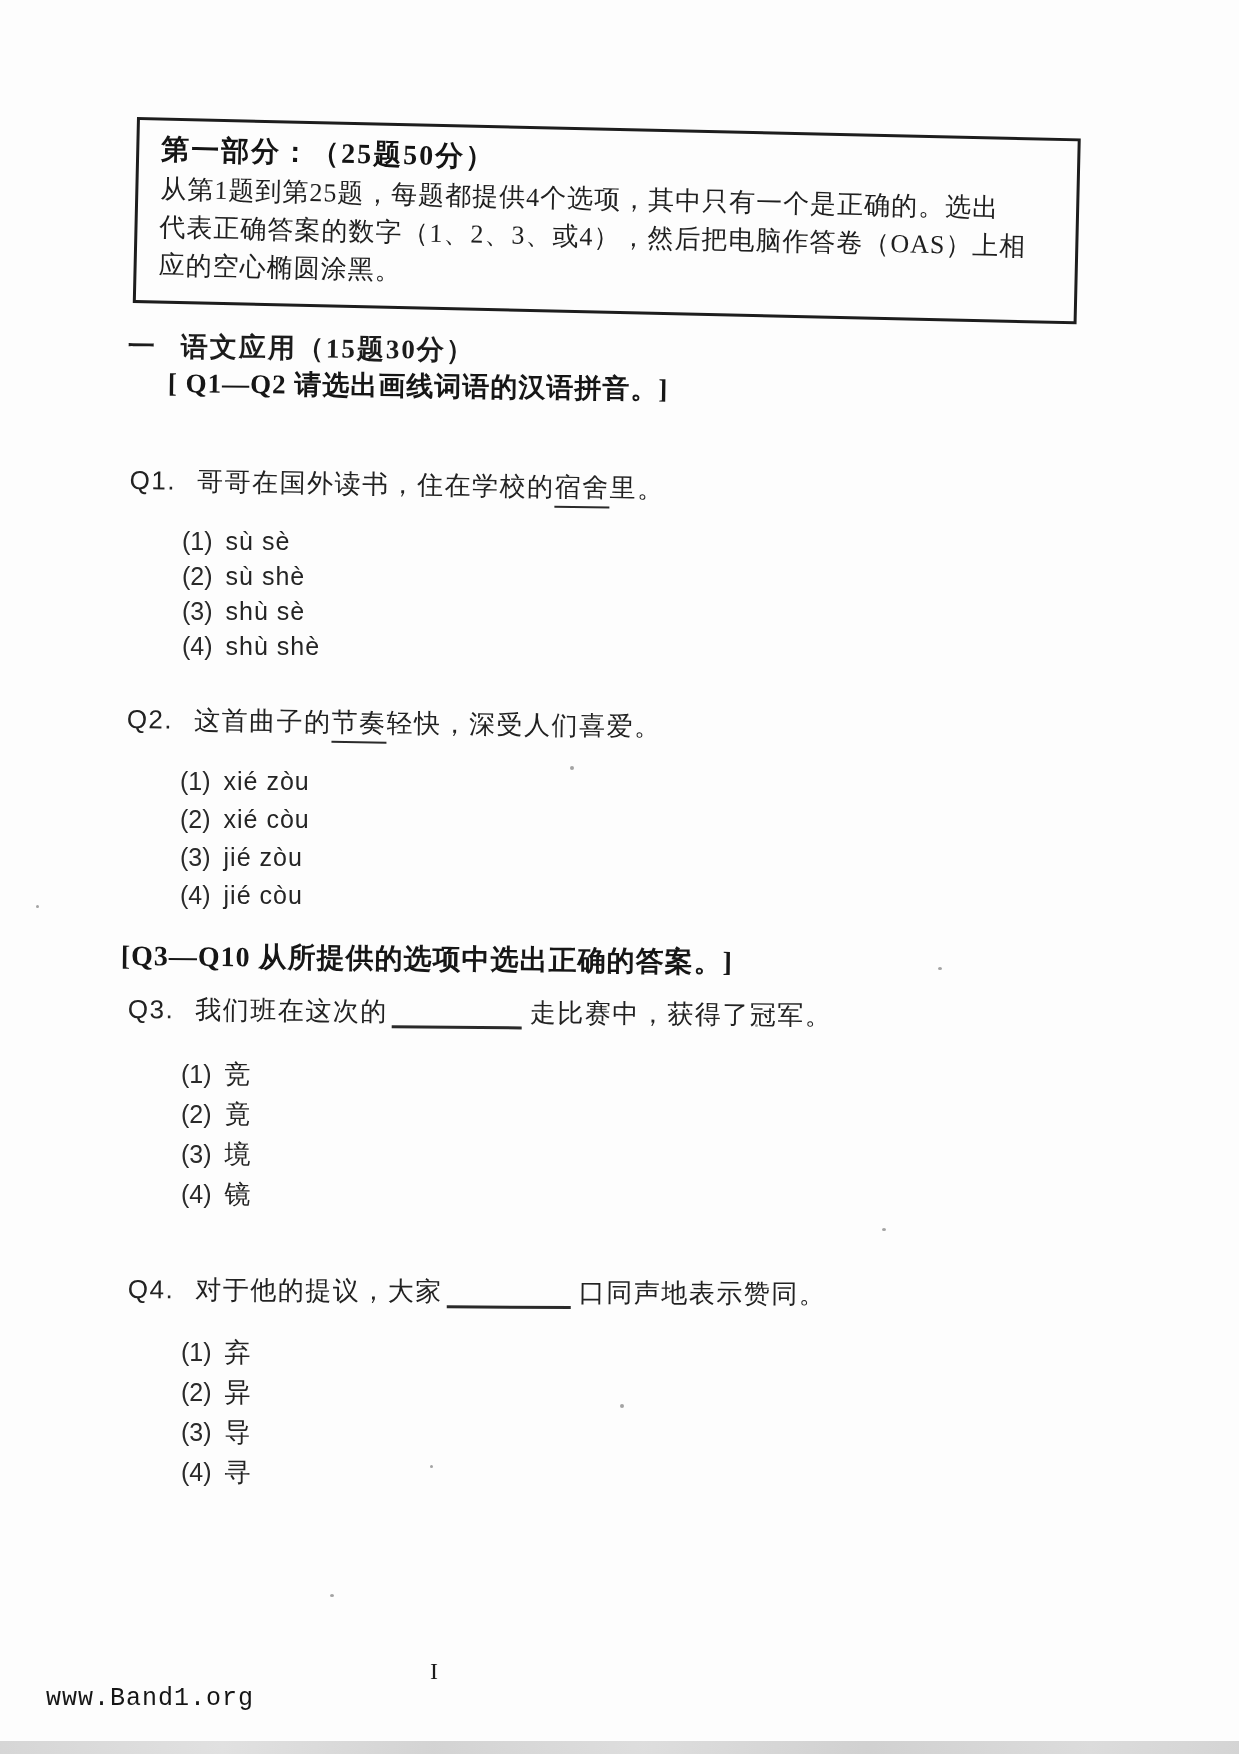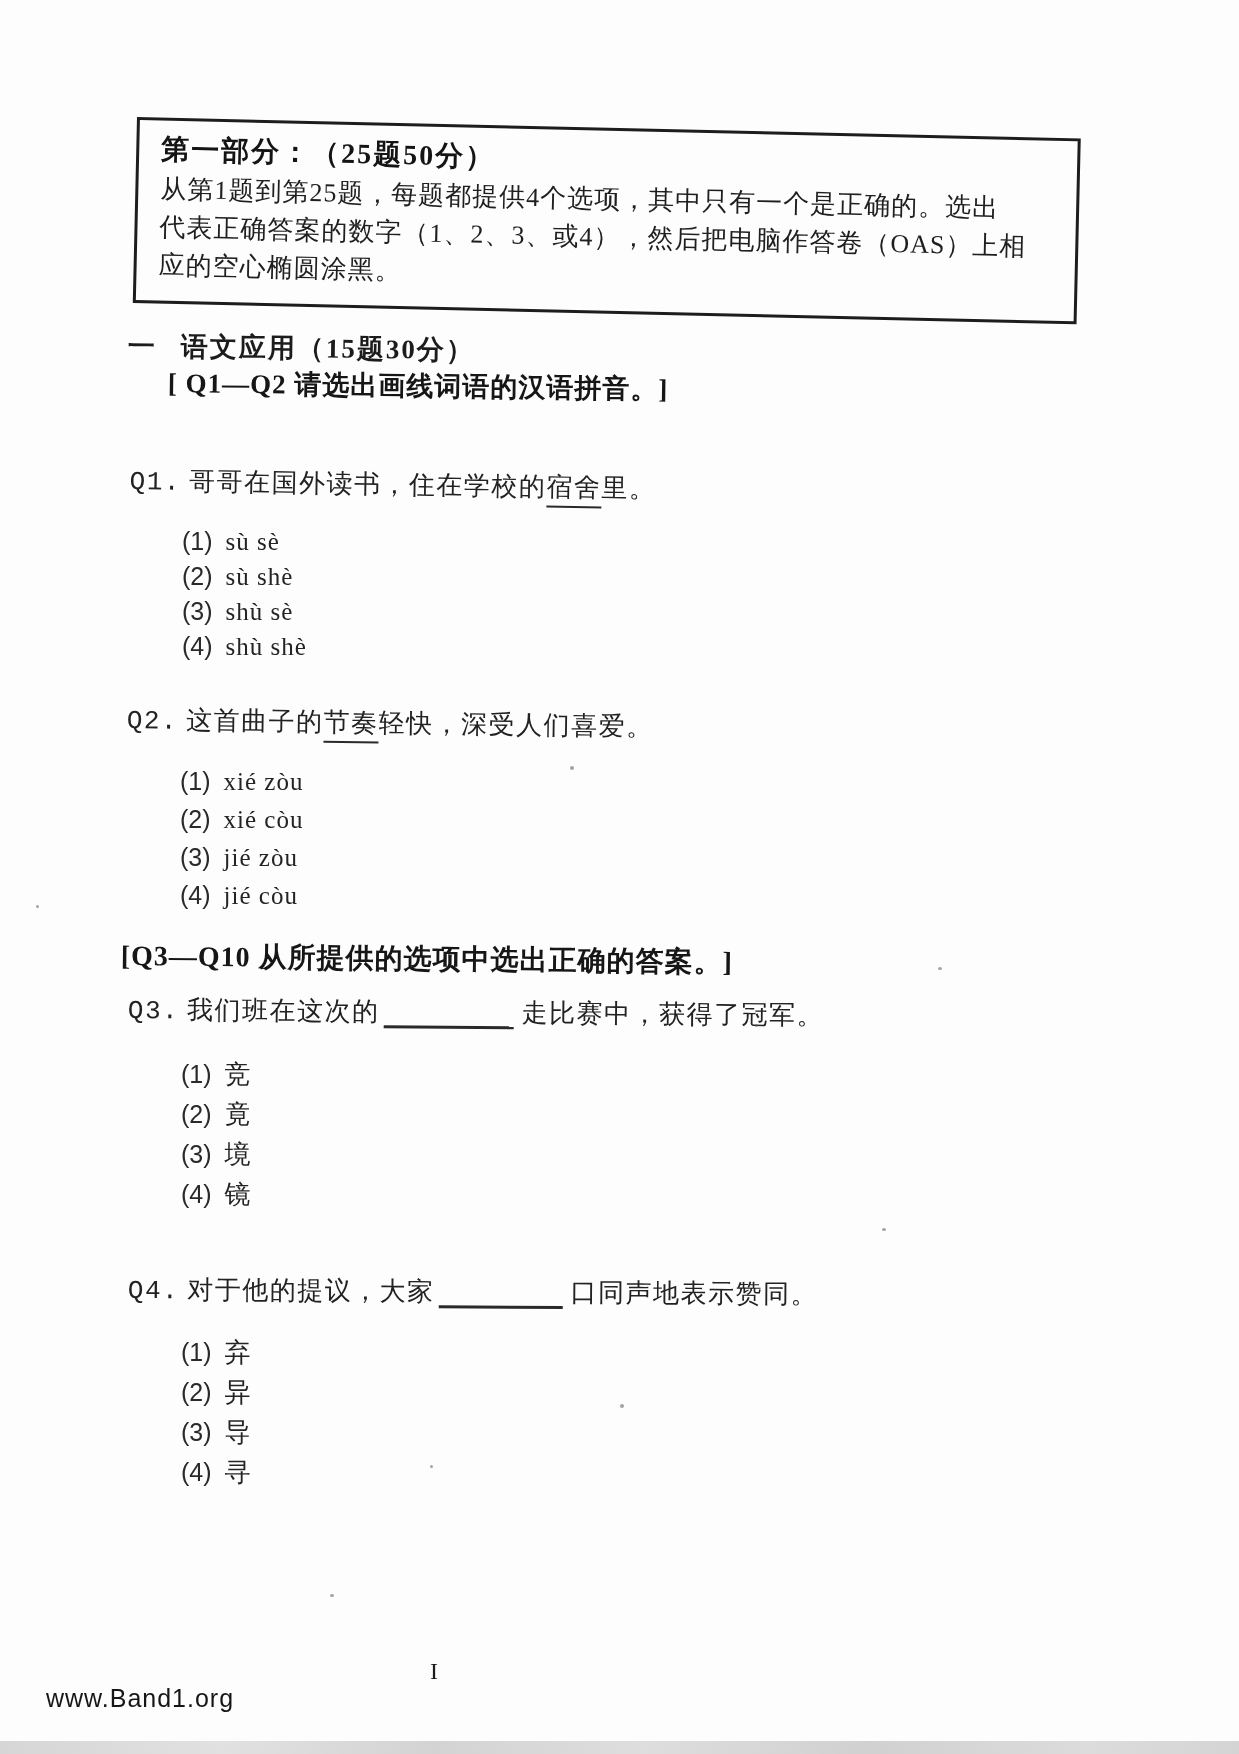--- a/index.html
+++ b/index.html
@@ -43,21 +43,21 @@
   .bracket2{left:121px;top:937px;transform:rotate(0.6deg);transform-origin:0 0;font-size:28px;}
   
   .question{
     position:absolute;font-size:26px;letter-spacing:1.5px;color:#222;
     white-space:nowrap;
   }
   .q1{left:130px;top:463px;transform:rotate(0.9deg);transform-origin:0 0;}
   .q2{left:127px;top:702px;transform:rotate(0.8deg);transform-origin:0 0;}
   .q3{left:128px;top:992px;transform:rotate(0.5deg);transform-origin:0 0;}
   .q4{left:128px;top:1272px;transform:rotate(0.4deg);transform-origin:0 0;}
-  .qid{display:inline-block;margin-right:8px;font-family:Liberation Mono, monospace;}
+  .qid{display:inline-block;margin-right:21px;font-family:Liberation Sans, sans-serif;}
   .uterm{border-bottom:2px solid #2a2a2a;padding-bottom:4px;}
   .blank{
     display:inline-block;width:130px;height:4px;
     border-bottom:3px solid #2a2a2a;
     vertical-align:-8px;margin:0 8px 0 4px;
   }
   .blank.narrow{width:124px;}
   
   .options{position:absolute;}
   .opts-q1{left:182px;top:527px;}
@@ -67,35 +67,35 @@
   .option-row{display:flex;align-items:baseline;}
   .opts-q1 .option-row{height:35px;}
   .opts-q2 .option-row{height:38px;}
   .opts-q3 .option-row,.opts-q4 .option-row{height:40px;}
   .option-num{
     font-family:"Liberation Sans","DejaVu Sans",sans-serif;
     font-size:25px;color:#2a2a2a;margin-right:13px;
   }
   .option-text{font-size:25px;color:#242424;}
   .pinyin .option-text{
-    font-family:Liberation Serif, serif;
+    font-family:Liberation Sans, sans-serif;
     letter-spacing:1px;
   }
   .hanzi .option-text{
     font-family:"Liberation Serif","DejaVu Serif",serif;
     font-size:26px;
   }
   
   .page-number{
     position:absolute;left:430px;top:1658px;
     font-size:24px;color:#1b1b1b;font-family:"Liberation Serif","DejaVu Serif",serif;
   }
   .watermark{
     position:absolute;left:46px;top:1684px;
-    font-family:Liberation Sans, sans-serif;
+    font-family:Liberation Mono, monospace;
     font-size:25px;color:#161616;letter-spacing:1px;
   }
   .scan-edge-band{
     position:absolute;left:0;top:1741px;width:1239px;height:13px;
     background:linear-gradient(90deg,#cfcfcf 0%,#dcdcdc 18%,#cccccc 35%,#d8d8d8 52%,#c9c9c9 70%,#d6d6d6 88%,#cdcdcd 100%);
     opacity:.85;
   }
   .speck{position:absolute;background:#5a5a5a;border-radius:50%;opacity:.55;}
 </style>
 </head>

